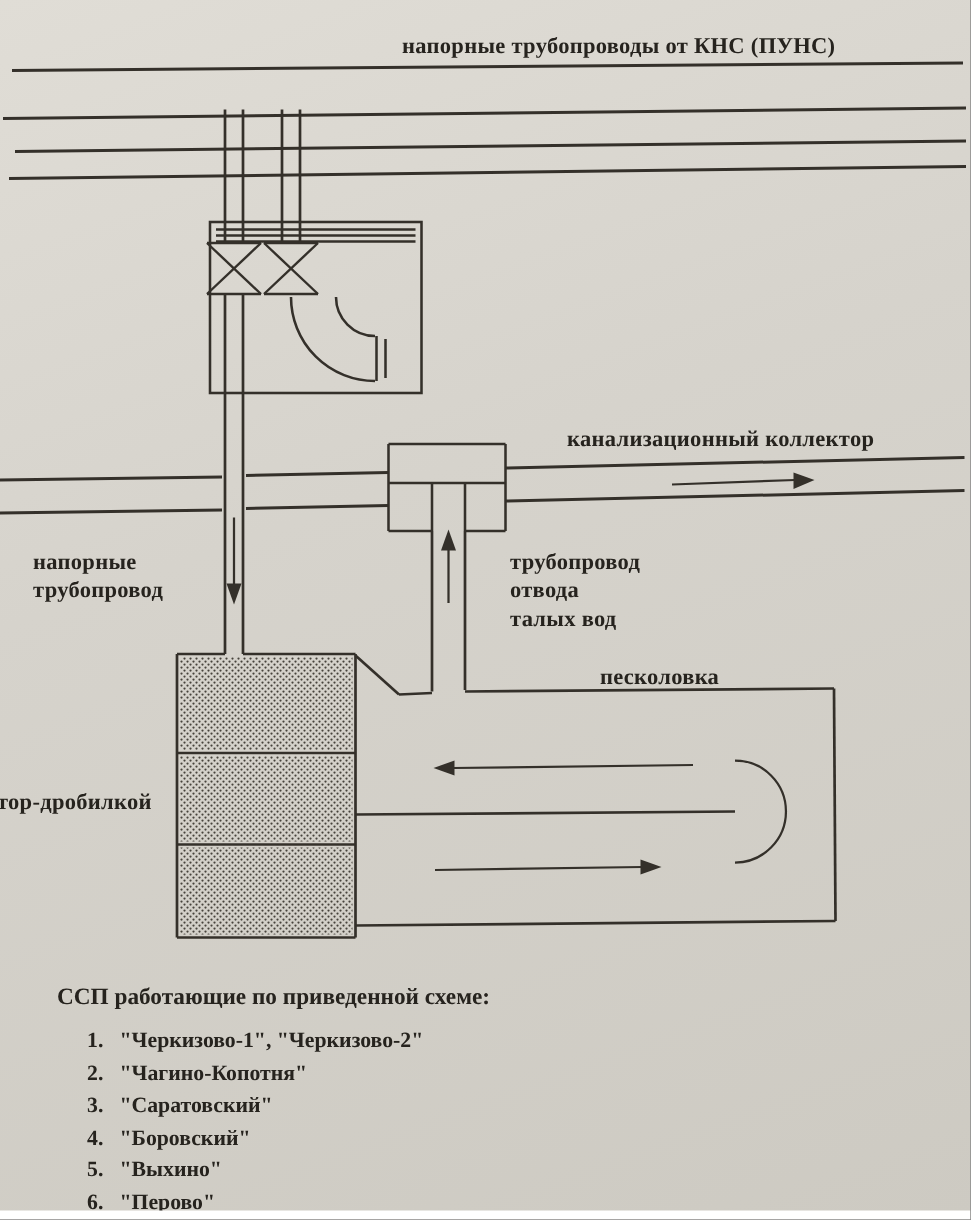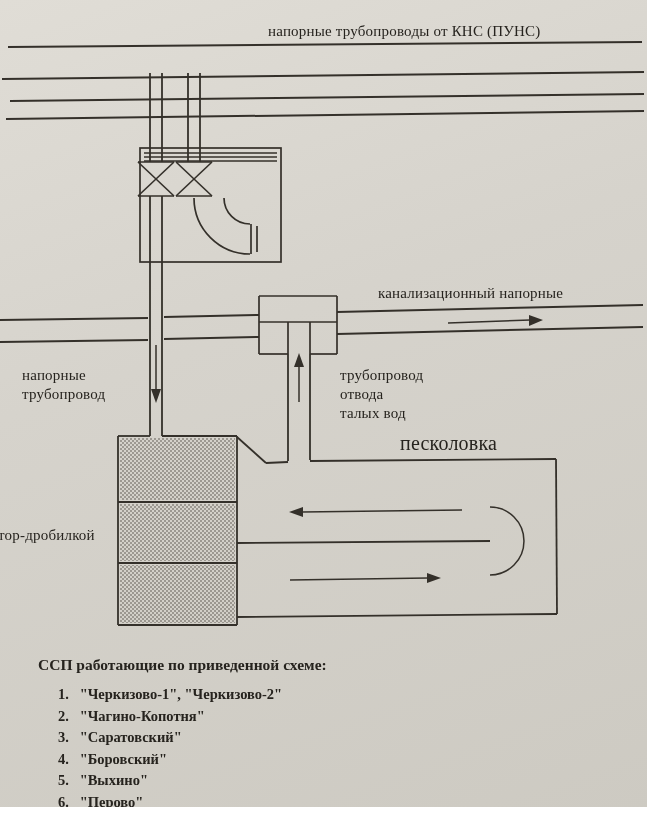--- a/index.html
+++ b/index.html
@@ -4,28 +4,28 @@
 <style>
   html,body { margin:0; padding:0; background:#888; }
   .page {
     position:relative; width:647px; height:813px; margin:0 auto;
     background: linear-gradient(160deg,#e0ddd6 0%, #d6d3cc 40%, #cdcac2 100%);
     font-family:"Liberation Serif", serif;
     overflow:hidden;
   }
   .diagram-svg { position:absolute; left:0; top:0; }
   .lbl {
-    position:absolute; font-weight:400; color:#26231e;
+    position:absolute; font-weight:700; color:#26231e;
     white-space:pre-line; line-height:1.28; letter-spacing:0.2px;
   }
   .lbl-top       { left:268px; top:22px;  font-size:15px; }
   .lbl-collector { left:378px; top:284px; font-size:15px; }
   .lbl-pressure  { left:22px;  top:366px; font-size:15px; }
   .lbl-meltwater { left:340px; top:366px; font-size:15px; }
-  .lbl-sandtrap  { left:400px; top:431px; font-size:20px; }
+  .lbl-sandtrap  { left:400px; top:443px; font-size:15px; }
   .lbl-crusher   { left:-2px;  top:526px; font-size:15px; }
   .scheme { position:absolute; left:38px; top:656px; color:#26231e; }
   .scheme-title { font-weight:700; font-size:15.5px; margin-bottom:12px; }
   .scheme-list { list-style:none; margin:0; padding:0 0 0 20px; }
   .scheme-list li { font-weight:700; font-size:14.5px; height:21.5px; }
   .scheme-list .num { display:inline-block; min-width:18px; }
   .scan-strip { position:absolute; left:0; bottom:0; width:100%; height:6px; background:#ffffff; }
 </style>
 </head>
 <body>
@@ -158,21 +158,21 @@
     </g>
 
     <g>
       <path d="M 290,580 L 428,578" stroke="#34302a" stroke-width="1.5" fill="none"></path>
       <polygon points="427,573 427,583 441,578" fill="#34302a"></polygon>
     </g>
   </svg>
 
   <div class="lbl lbl-top">напорные трубопроводы от КНС (ПУНС)</div>
 
-  <div class="lbl lbl-collector">канализационный напорные</div>
+  <div class="lbl lbl-collector">канализационный коллектор</div>
 
   <div class="lbl lbl-pressure">напорные
 трубопровод</div>
 
   <div class="lbl lbl-meltwater">трубопровод
 отвода
 талых вод</div>
 
   <div class="lbl lbl-sandtrap">песколовка</div>
 

